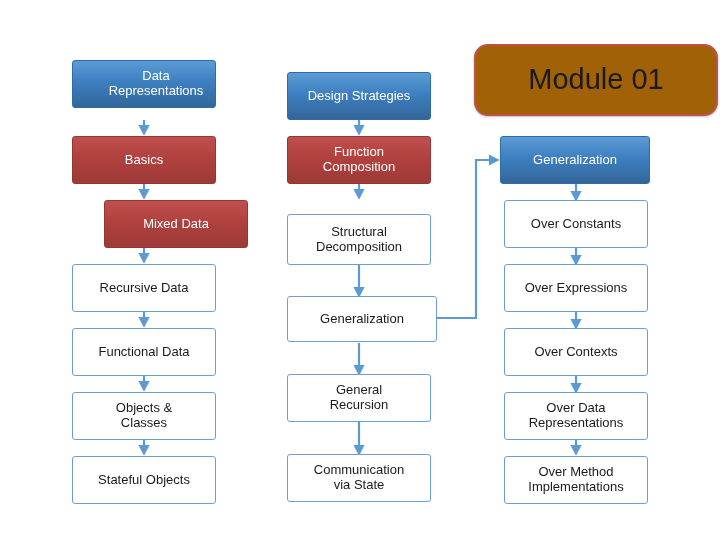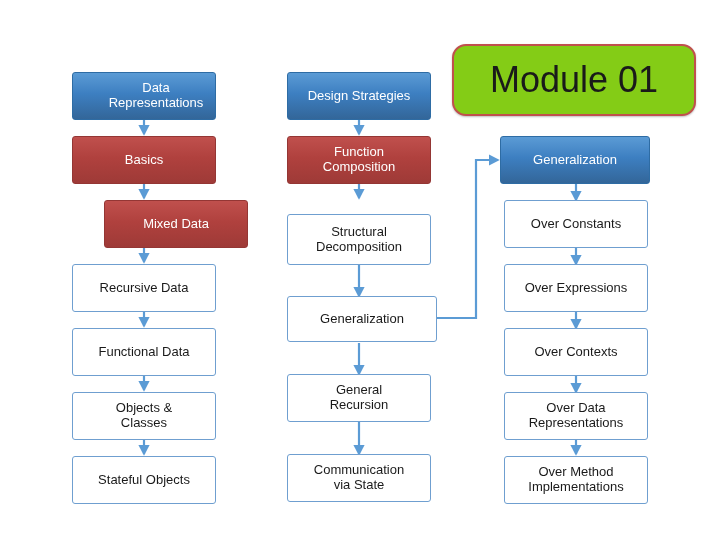--- a/index.html
+++ b/index.html
@@ -43,26 +43,27 @@
     color: #ffffff;
   }
   
   .white {
     background: #ffffff;
     border: 1px solid #6f9fd0;
     color: #1a1a1a;
   }
   
   .title-box {
-    background: #84cc16;
+    background: #a16207;
     border: 2px solid #c0504d;
     border-radius: 14px;
     color: #1a1a1a;
-    font-size: 36px;
+    font-size: 29px;
     box-shadow: 0 1px 2px rgba(0,0,0,0.25);
+    margin-left: 22px;
   }
 
   .lbl {
     display: block;
     padding: 0 4px;
     white-space: pre-line;
   }
 
   svg.connectors {
     position: absolute;
@@ -106,21 +107,21 @@
       <line x1="576" y1="440" x2="576" y2="454"></line>
 
       <path d="M437,318 L476,318 L476,160 L498,160"></path>
     </g>
   </svg>
 
   <div class="box title-box" style="left:452px; top:44px; width:244px; height:72px;">
     <span class="lbl">Module 01</span>
   </div>
 
-  <div class="box blue" style="left:72px; top:72px; width:144px; height:48px; font-size:13px;padding-left:24px;">
+  <div class="box blue" style="left:72px; top:60px; width:144px; height:48px; font-size:13px;padding-left:24px;">
     <span class="lbl">Data
 Representations</span>
   </div>
 
   <div class="box red" style="left:72px; top:136px; width:144px; height:48px; font-size:13px;">
     <span class="lbl">Basics</span>
   </div>
 
   <div class="box red" style="left:72px; top:200px; width:144px; height:48px; font-size:13px;margin-left:32px;">
     <span class="lbl">Mixed Data</span>

